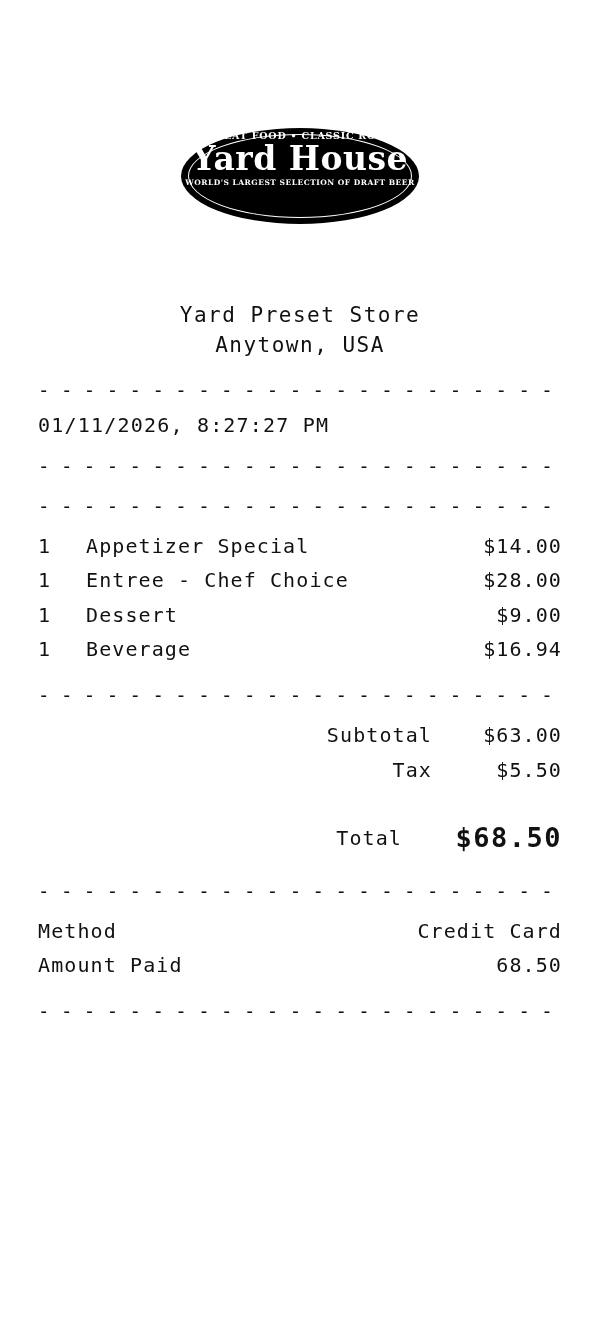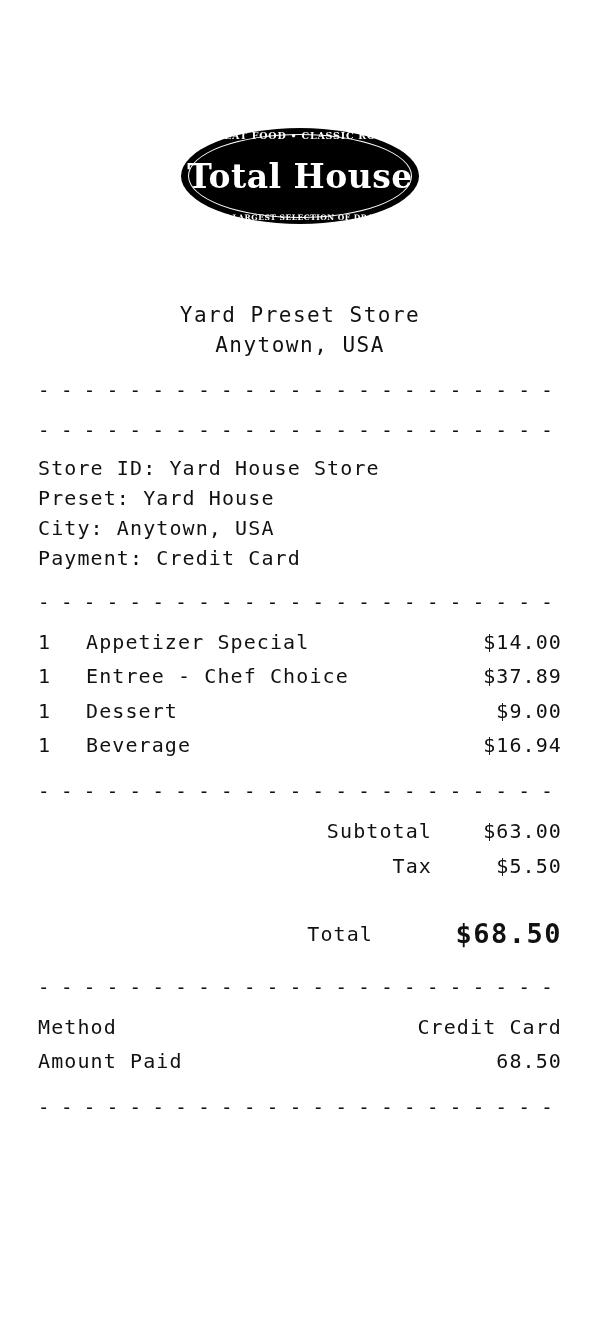--- a/index.html
+++ b/index.html
@@ -31,21 +31,21 @@
   }
   .logo {
     position: relative;
     width: 238px;
     height: 96px;
     background: #000000;
     border-radius: 50%;
     display: flex;
     flex-direction: column;
     align-items: center;
-    justify-content: space-between;
+    justify-content: flex-start;
     color: #ffffff;
   }
   .logo-ring {
     position: absolute;
     left: 7px;
     top: 6px;
     right: 7px;
     bottom: 6px;
     border: 1.5px solid #ffffff;
     border-radius: 50%;
@@ -150,21 +150,20 @@
   .total-value {
     flex: 0 0 130px;
     text-align: right;
     white-space: pre;
   }
   .grand {
     margin-top: 26px;
     font-size: 27px;
     font-weight: bold;
     letter-spacing: 1.5px;
-    gap: 29px;
   }
   .grand .total-label {
     font-size: 20px;
     font-weight: normal;
     letter-spacing: 1.1px;
     position: relative;
     top: -2px;
   }
   .grand .total-value {
     flex: 0 0 160px;
@@ -192,54 +191,49 @@
 </style>
 </head>
 <body>
 
 <div class="receipt">
 
   <div class="logo-wrap">
     <div class="logo">
       <div class="logo-ring"></div>
       <div class="logo-top">GREAT FOOD  •  CLASSIC ROCK</div>
-      <div class="logo-name">Total House</div>
+      <div class="logo-name">Yard House</div>
       <div class="logo-bottom">WORLD'S LARGEST SELECTION OF DRAFT BEER</div>
     </div>
   </div>
 
   <div class="store-block">
     <div>Yard Preset Store</div>
     <div>Anytown, USA</div>
   </div>
 
   <div class="divider">- - - - - - - - - - - - - - - - - - - - - - - - -</div>
 
-
-  <div class="divider">- - - - - - - - - - - - - - - - - - - - - - - - -</div>
-
-  <div class="meta">
-    <div>Store ID: Yard House Store</div>
-    <div>Preset: Yard House</div>
-    <div>City: Anytown, USA</div>
-    <div>Payment: Credit Card</div>
-  </div>
+  <div class="datetime">01/11/2026, 8:27:27 PM</div>
+
+  <div class="divider">- - - - - - - - - - - - - - - - - - - - - - - - -</div>
+
 
   <div class="divider">- - - - - - - - - - - - - - - - - - - - - - - - -</div>
 
   <div class="items">
     <div class="item-row">
       <span class="item-qty">1</span>
       <span class="item-name">Appetizer Special</span>
       <span class="item-price">$14.00</span>
     </div>
     <div class="item-row">
       <span class="item-qty">1</span>
       <span class="item-name">Entree - Chef Choice</span>
-      <span class="item-price">$37.89</span>
+      <span class="item-price">$28.00</span>
     </div>
     <div class="item-row">
       <span class="item-qty">1</span>
       <span class="item-name">Dessert</span>
       <span class="item-price">$9.00</span>
     </div>
     <div class="item-row">
       <span class="item-qty">1</span>
       <span class="item-name">Beverage</span>
       <span class="item-price">$16.94</span>

